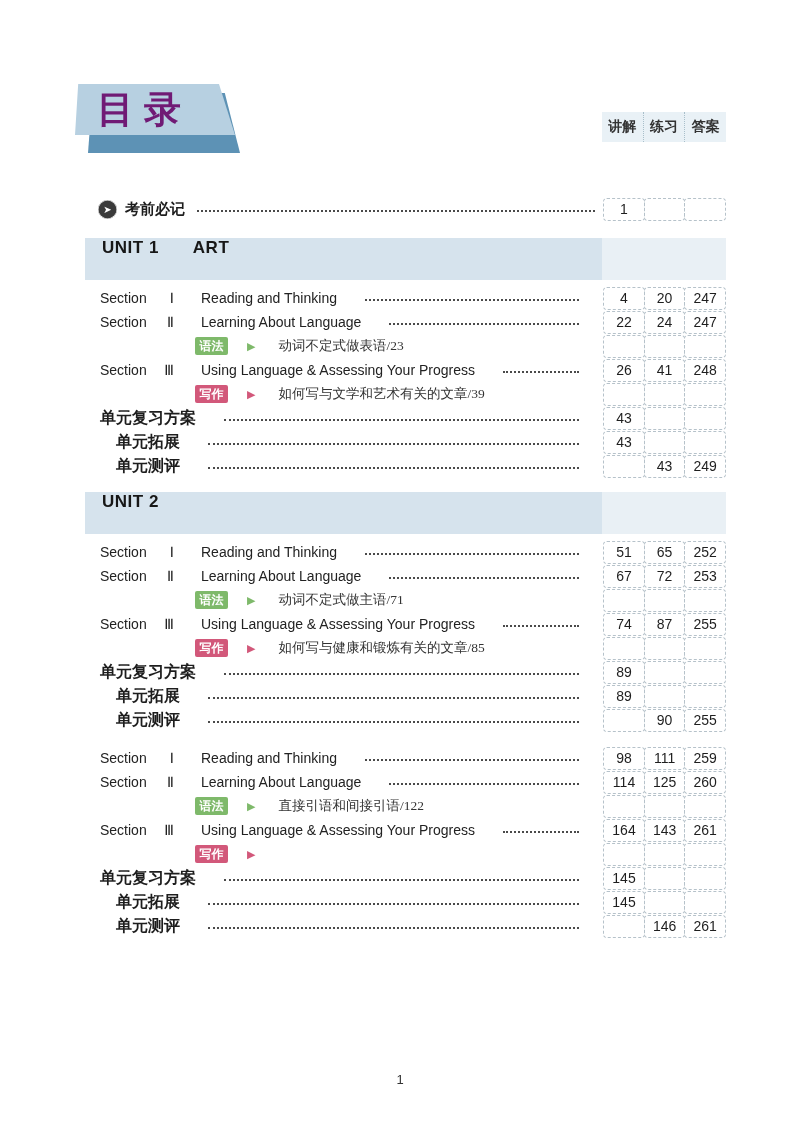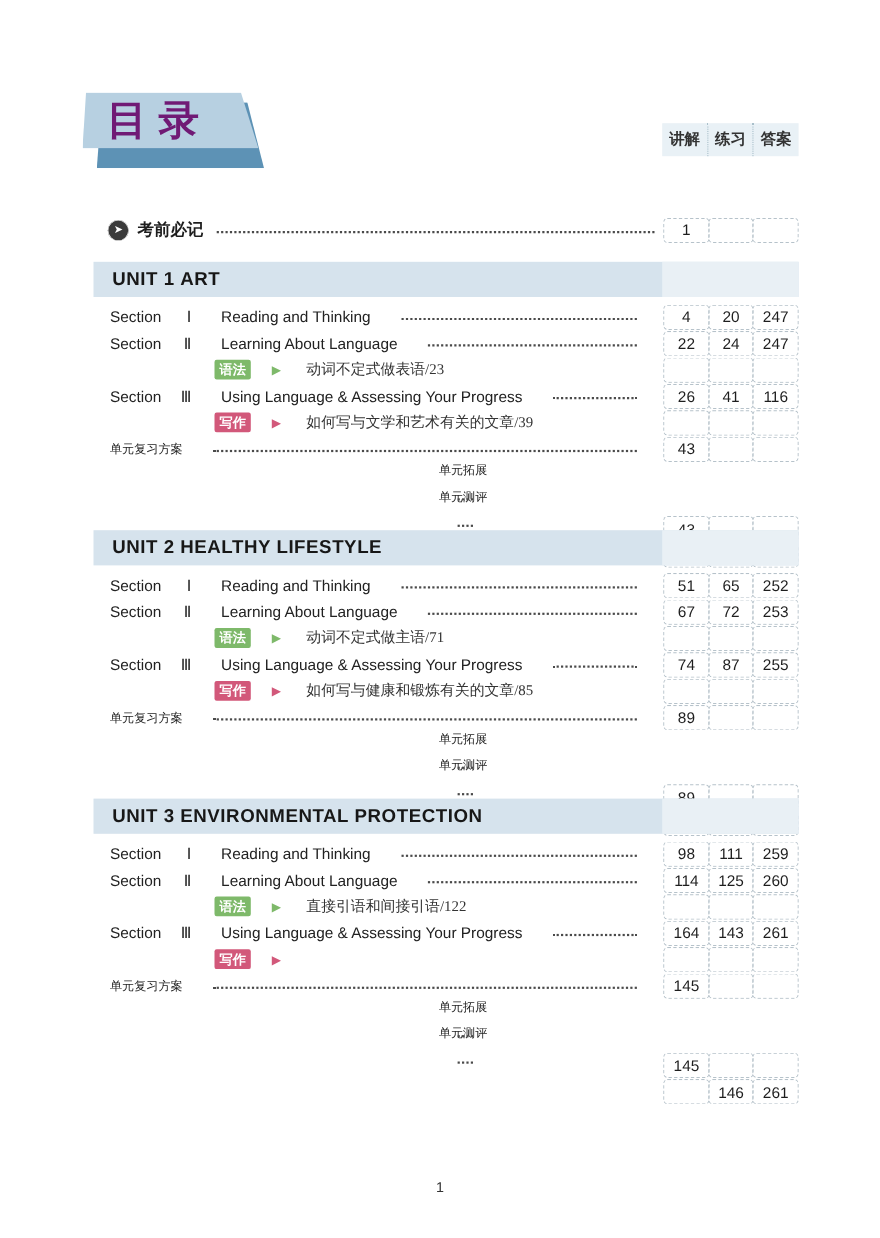--- a/index.html
+++ b/index.html
@@ -38,38 +38,38 @@
   .pre-icon{
     width:19px;height:19px;border-radius:50%;background:#3a3a3a;color:#fff;
     display:flex;align-items:center;justify-content:center;
     font-size:10px;margin-right:8px;flex-shrink:0;
     box-shadow:inset 0 0 0 0.5px #fff;
   }
   .pre-label{font-weight:700;font-size:15px;color:#1d1d1d;}
   
   .unit{margin-top:14px;}
   .unit-bar{
-    position:relative;height:32px;background:var(--bar_blue,#d6e3ed);
-    display:flex;align-items:center;padding-left:17px;
+    position:relative;height:42px;background:var(--bar_blue,#d6e3ed);
+    display:flex;align-items:flex-start;padding-left:17px;
     font-weight:700;font-size:17px;color:#171717;
   }
   .unit-bar::after{
     content:"";position:absolute;right:0;top:0;width:124px;height:100%;
     background:var(--bar_blue_light,#e9f0f5);
   }
   .unit-num{letter-spacing:.5px;}
-  .unit-name{margin-left:5px;letter-spacing:.5px;}
+  .unit-name{margin-left:34px;letter-spacing:.5px;}
   .rows{margin-top:6px;}
   
   .row{display:flex;align-items:center;height:24px;padding-left:15px;gap:16px;}
-  .row.indent{padding-left:31px;flex-direction:column;}
+  .row.indent{padding-left:31px;}
   .row.badge-row{padding-left:110px;}
   .sec-label{width:74px;display:inline-flex;justify-content:space-between;flex-shrink:0;font-size:14px;color:#222;}
   .sec-text{margin-left:11px;font-size:14px;white-space:nowrap;color:#222;}
-  .topic-text{font-size:11px;font-weight:400;color:#1d1d1d;white-space:nowrap;}
+  .topic-text{font-size:16px;font-weight:700;color:#1d1d1d;white-space:nowrap;}
   .leader{
     flex:1;min-width:14px;height:0;margin:0 8px 0 12px;
     border-bottom:2px dotted #4a4a4a;transform:translateY(2px);
   }
   .cells{margin-left:auto;display:flex;flex-shrink:0;}
   .cell{
     width:41.6px;height:23px;box-sizing:border-box;
     border:1px dashed #b6c2ca;border-radius:4px;margin-left:-1px;
     display:flex;align-items:center;justify-content:center;
     font-size:14px;color:#1e1e1e;
@@ -161,21 +161,21 @@
           <div class="row">
             <span class="sec-label">
               <span>Section</span>
               <span>Ⅲ</span>
             </span>
             <span class="sec-text">Using Language &amp; Assessing Your Progress</span>
             <span class="leader"></span>
             <span class="cells">
               <span class="cell">26</span>
               <span class="cell">41</span>
-              <span class="cell">116</span>
+              <span class="cell">248</span>
             </span>
           </div>
           <div class="row badge-row">
             <span class="badge writing">写作</span>
             <span class="badge-arrow writing">▶</span>
             <span class="badge-text">如何写与文学和艺术有关的文章/39</span>
             <span class="cells">
               <span class="cell"></span>
               <span class="cell"></span>
               <span class="cell"></span>
@@ -207,21 +207,20 @@
               <span class="cell">43</span>
               <span class="cell">249</span>
             </span>
           </div>
         </div>
   </section>
 
   <section class="unit">
     <div class="unit-bar">
       <span class="unit-num">UNIT 2</span>
-      <span class="unit-name">HEALTHY LIFESTYLE</span>
     </div>
     <div class="rows">
           <div class="row">
             <span class="sec-label">
               <span>Section</span>
               <span>Ⅰ</span>
             </span>
             <span class="sec-text">Reading and Thinking</span>
             <span class="leader"></span>
             <span class="cells">
@@ -300,24 +299,20 @@
             <span class="cells">
               <span class="cell"></span>
               <span class="cell">90</span>
               <span class="cell">255</span>
             </span>
           </div>
         </div>
   </section>
 
   <section class="unit">
-    <div class="unit-bar">
-      <span class="unit-num">UNIT 3</span>
-      <span class="unit-name">ENVIRONMENTAL PROTECTION</span>
-    </div>
     <div class="rows">
           <div class="row">
             <span class="sec-label">
               <span>Section</span>
               <span>Ⅰ</span>
             </span>
             <span class="sec-text">Reading and Thinking</span>
             <span class="leader"></span>
             <span class="cells">
               <span class="cell">98</span>

